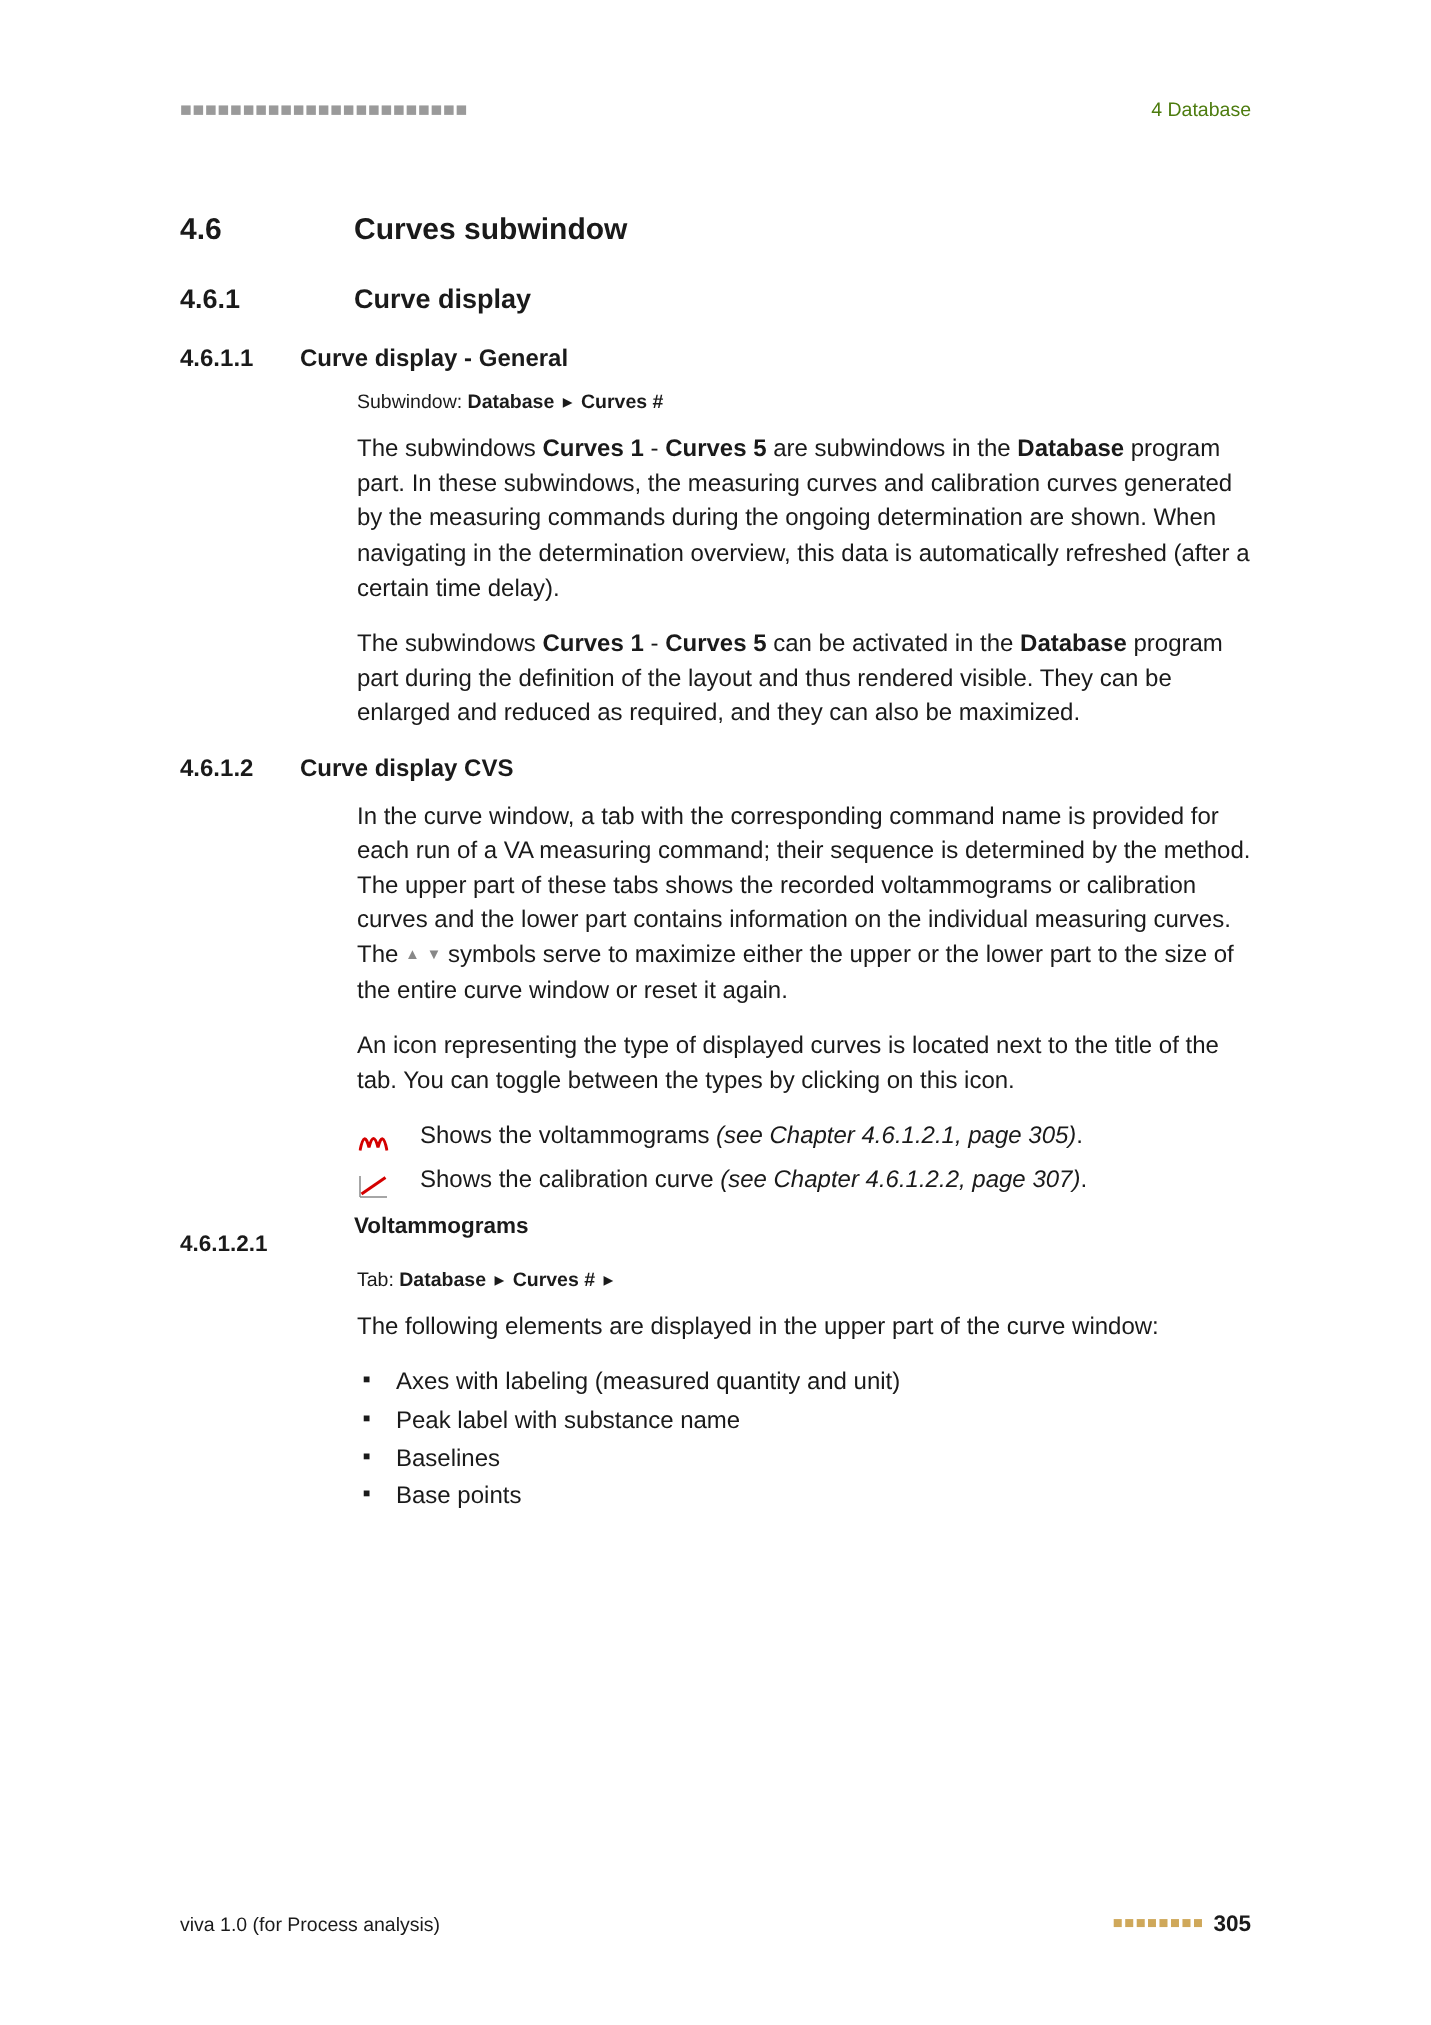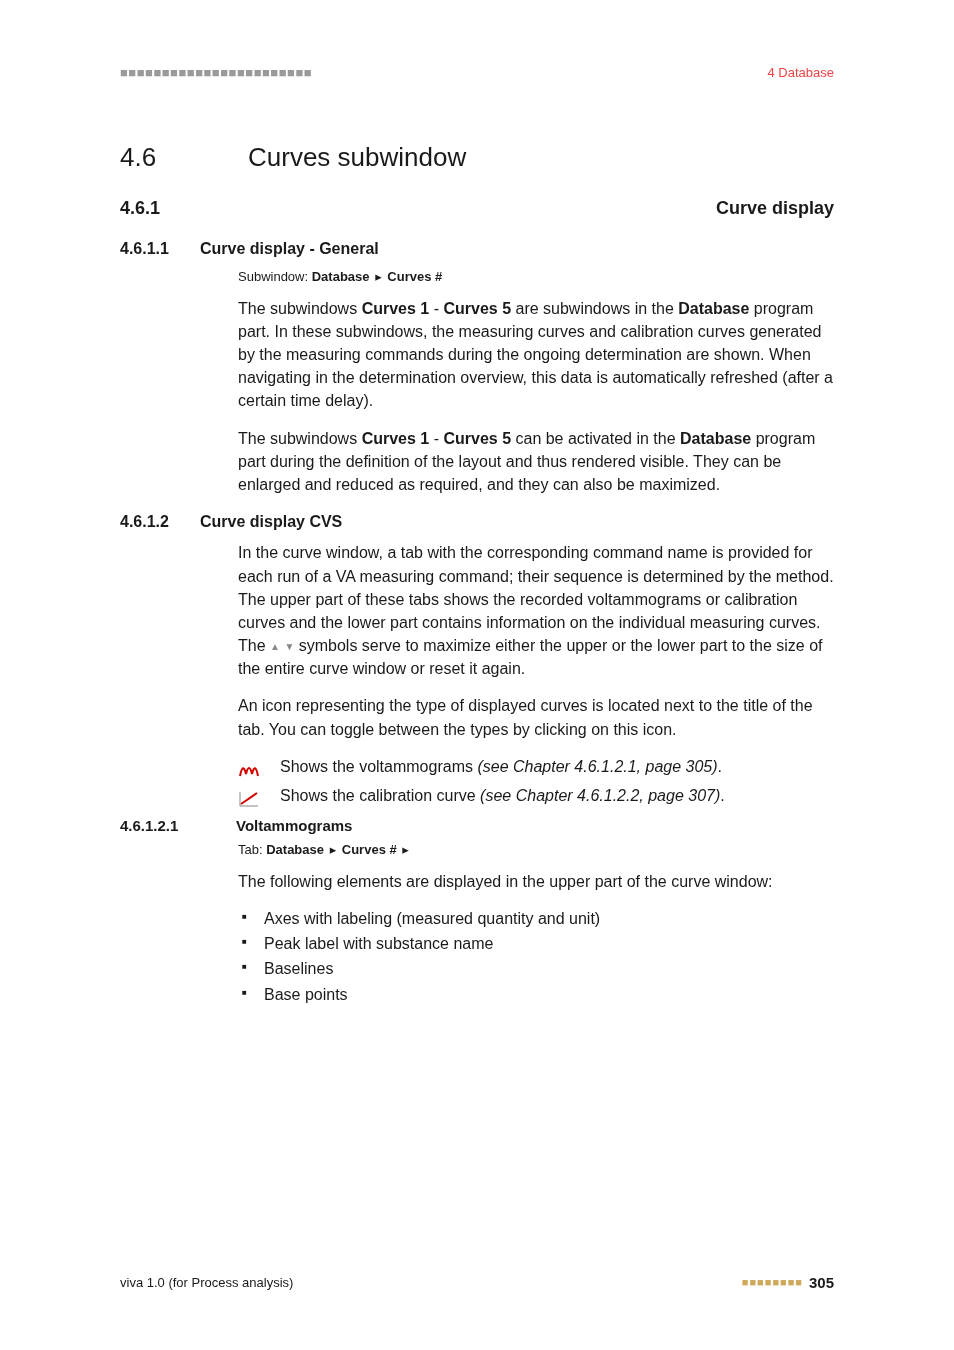--- a/index.html
+++ b/index.html
@@ -25,62 +25,61 @@
     align-items: center;
     font-size: 13px;
     margin-bottom: 56px;
   }
   .header-bars {
     letter-spacing: 0.5px;
     color: #9a9a9a;
     font-size: 13px;
   }
   .header-right {
-    color: #ef4444;
+    color: #4d7c0f;
     font-size: 13px;
   }
 
   .h1 {
     display: flex;
-    gap: 48px;
-    font-size: 26px;
-    font-weight: 400;
+    gap: 36px;
+    font-size: 20px;
+    font-weight: 700;
     margin-bottom: 18px;
   }
   .h1 .num { min-width: 80px; }
 
   .h2 {
     display: flex;
     gap: 36px;
     font-size: 18px;
     font-weight: 800;
     margin-top: 10px;
     margin-bottom: 16px;
-    justify-content: space-between;
   }
   .h2 .num { min-width: 80px; }
 
   .h3 {
     display: flex;
     font-size: 16px;
     font-weight: 800;
     margin-top: 8px;
     margin-bottom: 8px;
   }
   .h3 .num { min-width: 80px; }
 
   .h4 {
     display: flex;
     gap: 36px;
     font-size: 15px;
     font-weight: 800;
     margin-top: 8px;
     margin-bottom: 4px;
   }
-  .h4 .num { min-width: 80px; }
+  .h4 .num { min-width: 80px; margin-top: 12px; }
 
   .body-block {
     margin-left: 118px;
     font-size: 16px;
   }
 
   .subwindow-line {
     font-size: 13px;
     margin-bottom: 10px;
   }

